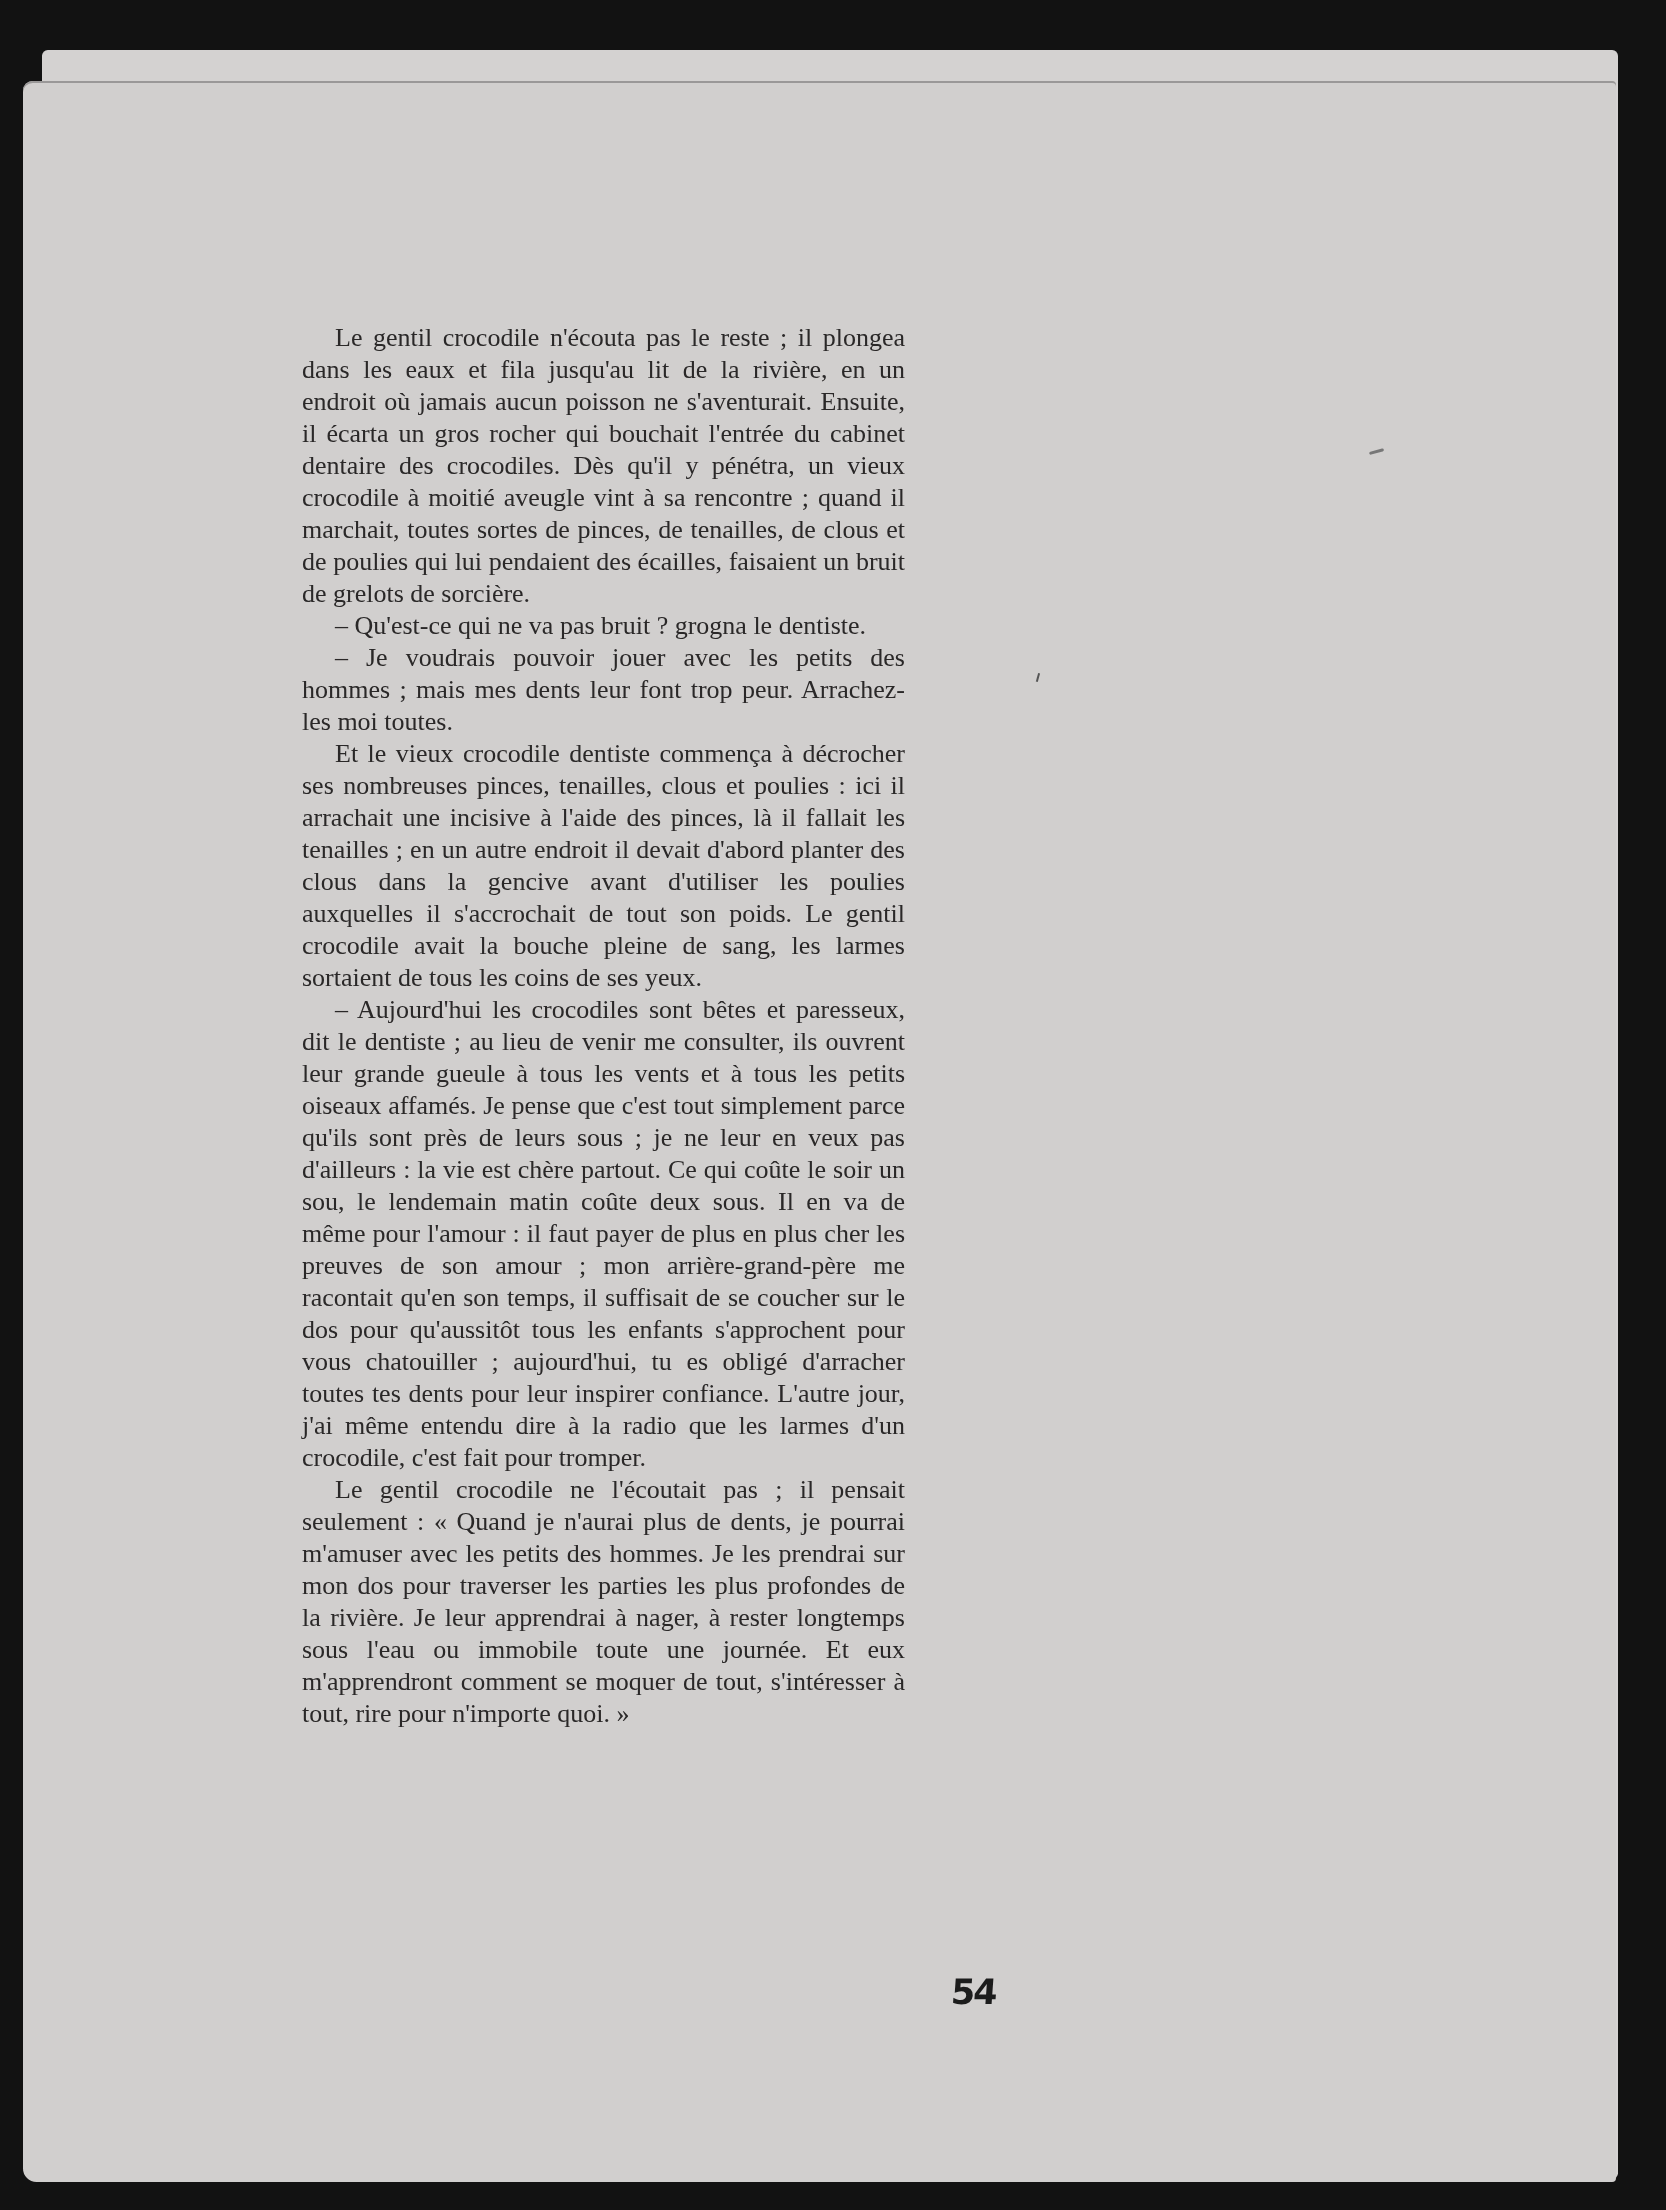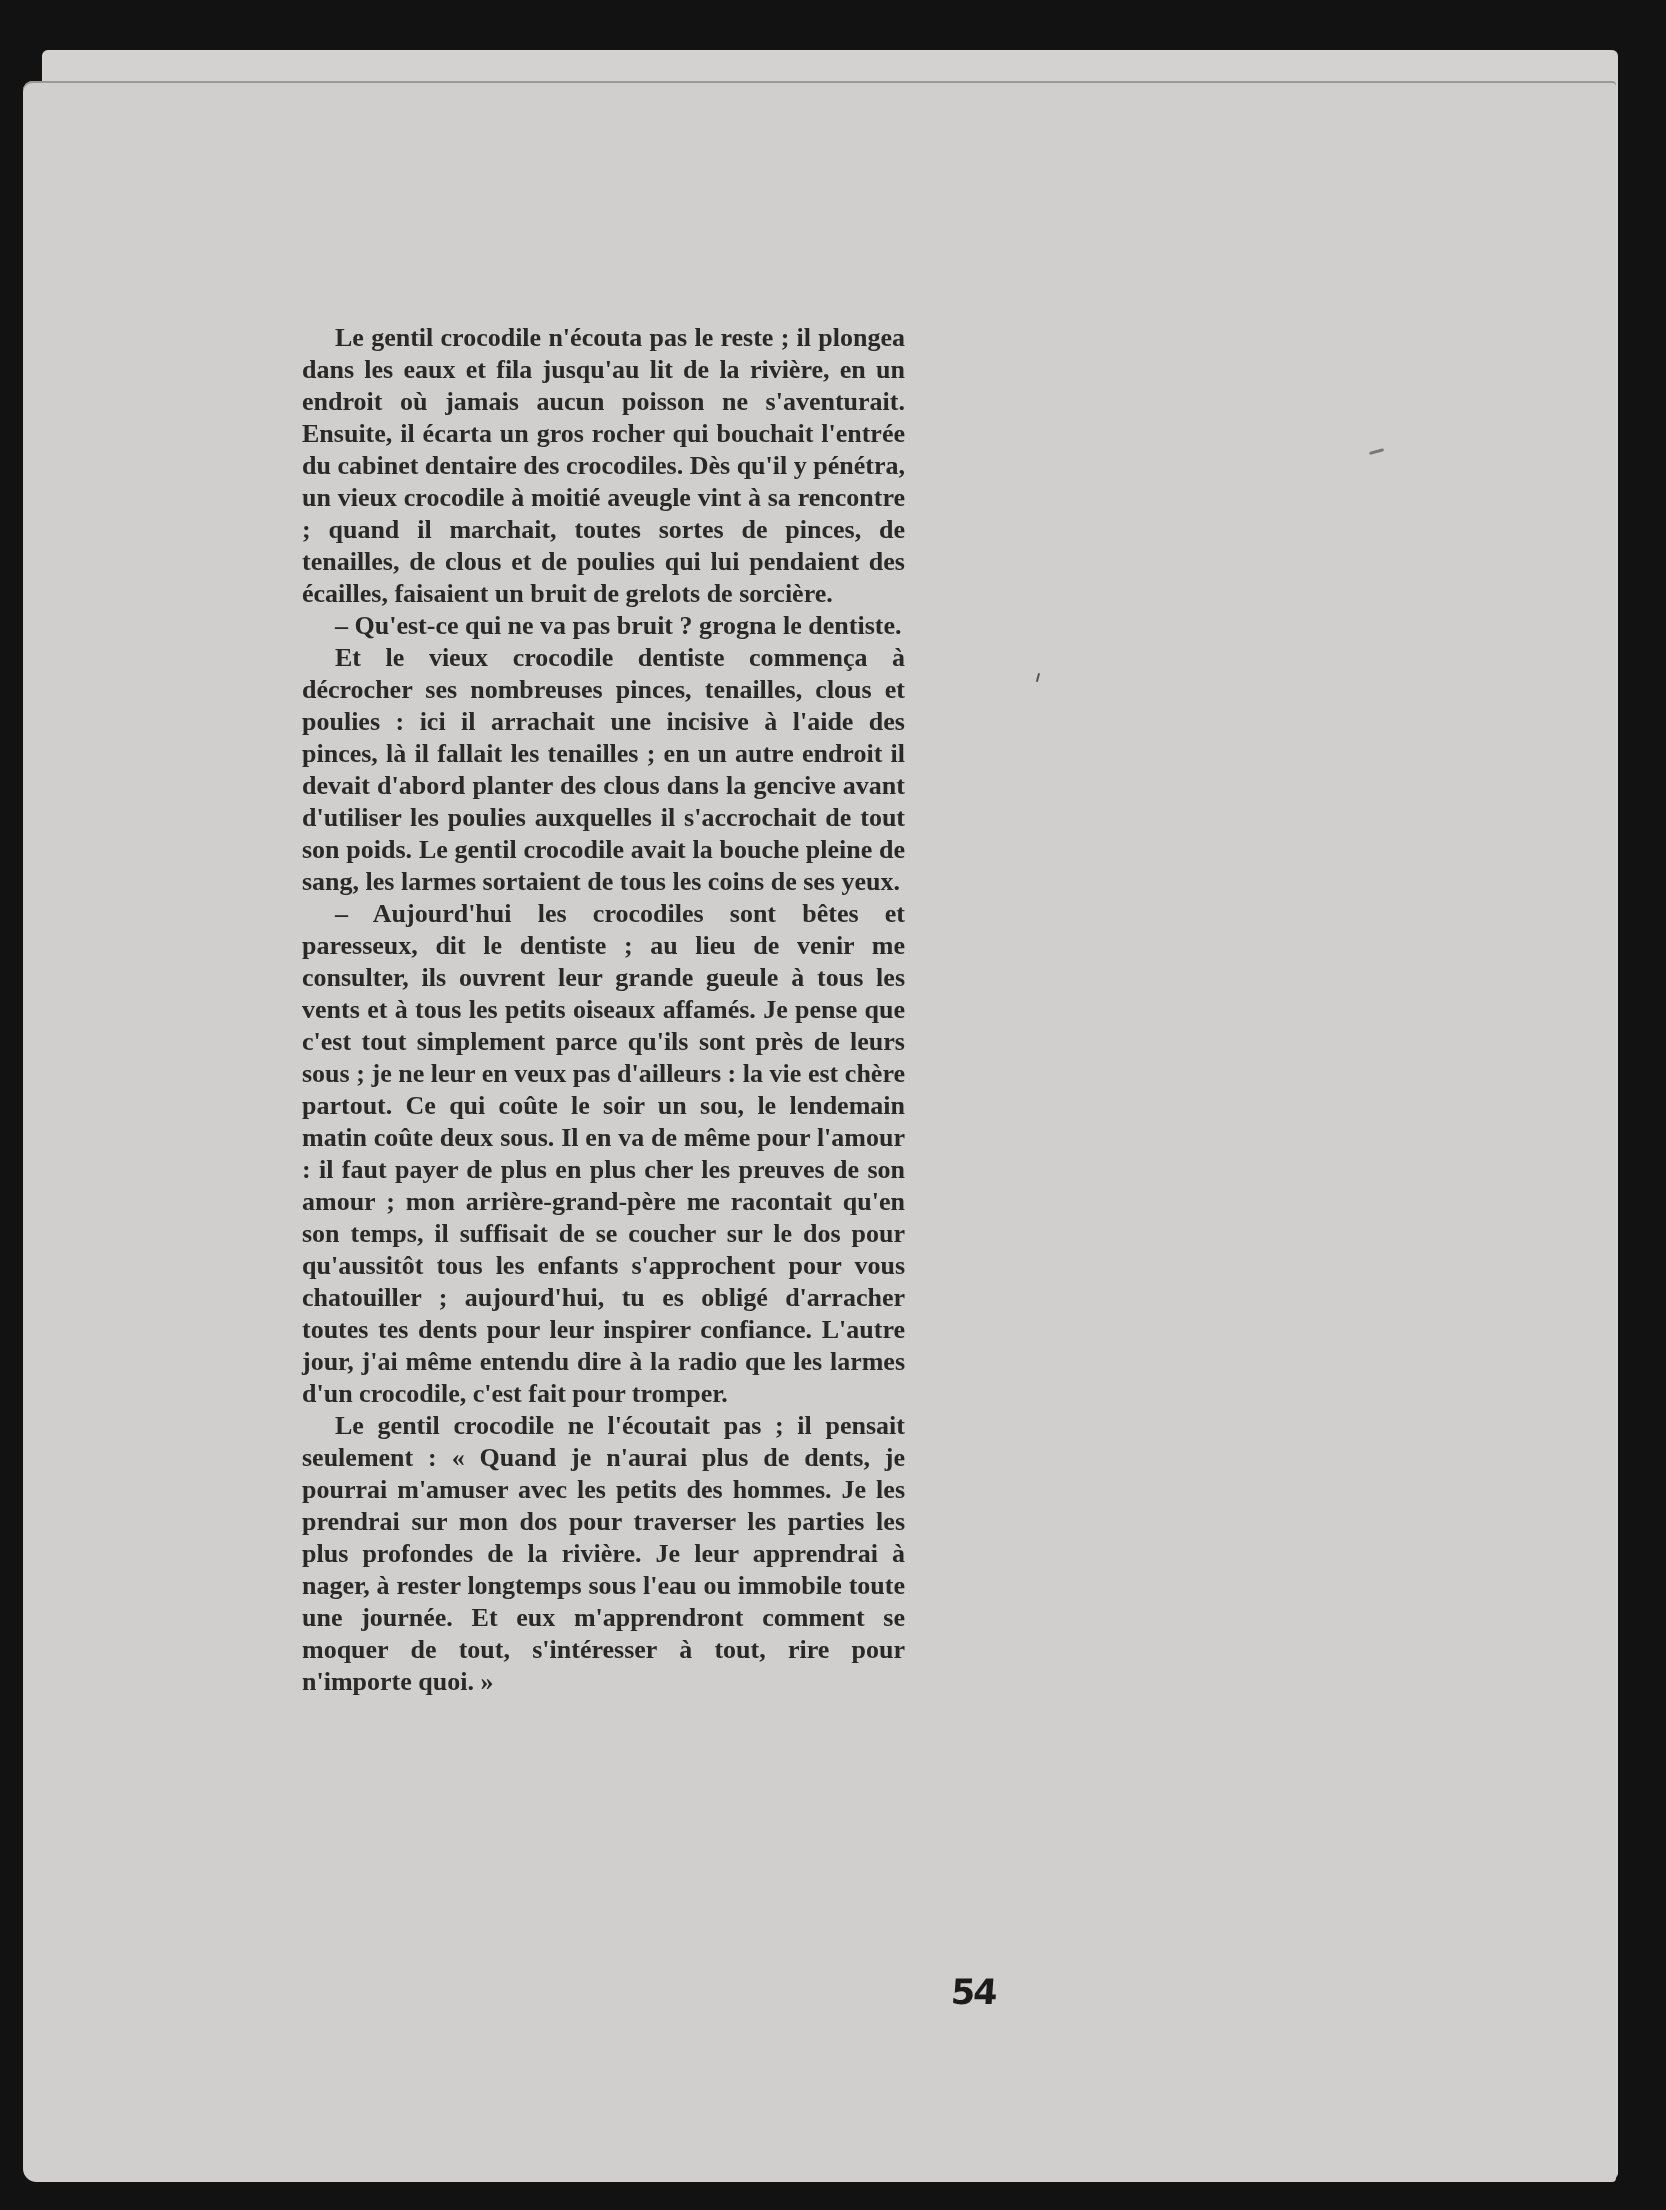--- a/index.html
+++ b/index.html
@@ -1,34 +1,35 @@
 <!DOCTYPE html>
 <html><head>
 <meta charset="utf-8">
 <style>
   html,body{margin:0;padding:0;}
   body{width:1666px;height:2210px;background:#121212;position:relative;overflow:hidden;}
   .sheet-back{position:absolute;left:42px;top:50px;width:1576px;height:2129px;background:#d4d2d1;border-radius:5.8px;}
   .sheet{position:absolute;left:23px;top:81px;width:1593px;height:2101px;background:#d1cfce;border-radius:9.7px 3.9px 3.9px 13.5px;
     box-shadow: inset 0 1.9px 0 #9a9898;}
   .text{position:absolute;left:302px;top:322px;width:603px;font-family:"Liberation Serif",serif;font-size:26px;line-height:32px;color:#2a2828;text-align:justify;hyphens:none;}
-  .text p{margin:0;text-indent:33px;font-weight:bold;}
+  .text p{margin:0;text-indent:33px;}
   .pagenum{position:absolute;left:951px;top:1972px;font-family:"DejaVu Sans",sans-serif;font-size:35px;color:#1c1c1c;font-weight:bold;letter-spacing:-1.9px;transform:skewX(-4deg);}
   .mark1{position:absolute;left:1369px;top:450px;width:15.4px;height:2.9px;background:#777;transform:rotate(-15deg);border-radius:1.9px;}
   .mark2{position:absolute;left:1037px;top:673px;width:1.9px;height:8.7px;background:#555;transform:rotate(15deg);}
 </style>
 </head>
 <body>
 
 <div class="sheet-back"></div>
 <div class="sheet"></div>
 
 <div class="text">
   <p>Le gentil crocodile n'écouta pas le reste ; il plongea dans les eaux et fila jusqu'au lit de la rivière, en un endroit où jamais aucun poisson ne s'aventurait. Ensuite, il écarta un gros rocher qui bouchait l'entrée du cabinet dentaire des crocodiles. Dès qu'il y pénétra, un vieux crocodile à moitié aveugle vint à sa rencontre ; quand il marchait, toutes sortes de pinces, de tenailles, de clous et de poulies qui lui pendaient des écailles, faisaient un bruit de grelots de sorcière.</p>
   <p>– Qu'est-ce qui ne va pas bruit ? grogna le dentiste.</p>
+  <p>– Je voudrais pouvoir jouer avec les petits des hommes ; mais mes dents leur font trop peur. Arrachez-les moi toutes.</p>
   <p>Et le vieux crocodile dentiste commença à décrocher ses nombreuses pinces, tenailles, clous et poulies : ici il arrachait une incisive à l'aide des pinces, là il fallait les tenailles ; en un autre endroit il devait d'abord planter des clous dans la gencive avant d'utiliser les poulies auxquelles il s'accrochait de tout son poids. Le gentil crocodile avait la bouche pleine de sang, les larmes sortaient de tous les coins de ses yeux.</p>
   <p>– Aujourd'hui les crocodiles sont bêtes et paresseux, dit le dentiste ; au lieu de venir me consulter, ils ouvrent leur grande gueule à tous les vents et à tous les petits oiseaux affamés. Je pense que c'est tout simplement parce qu'ils sont près de leurs sous ; je ne leur en veux pas d'ailleurs : la vie est chère partout. Ce qui coûte le soir un sou, le lendemain matin coûte deux sous. Il en va de même pour l'amour : il faut payer de plus en plus cher les preuves de son amour ; mon arrière-grand-père me racontait qu'en son temps, il suffisait de se coucher sur le dos pour qu'aussitôt tous les enfants s'approchent pour vous chatouiller ; aujourd'hui, tu es obligé d'arracher toutes tes dents pour leur inspirer confiance. L'autre jour, j'ai même entendu dire à la radio que les larmes d'un crocodile, c'est fait pour tromper.</p>
   <p>Le gentil crocodile ne l'écoutait pas ; il pensait seulement : « Quand je n'aurai plus de dents, je pourrai m'amuser avec les petits des hommes. Je les prendrai sur mon dos pour traverser les parties les plus profondes de la rivière. Je leur apprendrai à nager, à rester longtemps sous l'eau ou immobile toute une journée. Et eux m'apprendront comment se moquer de tout, s'intéresser à tout, rire pour n'importe quoi. »</p>
 </div>
 
 <div class="pagenum">54</div>
 <div class="mark1"></div>
 <div class="mark2"></div>
 
 

